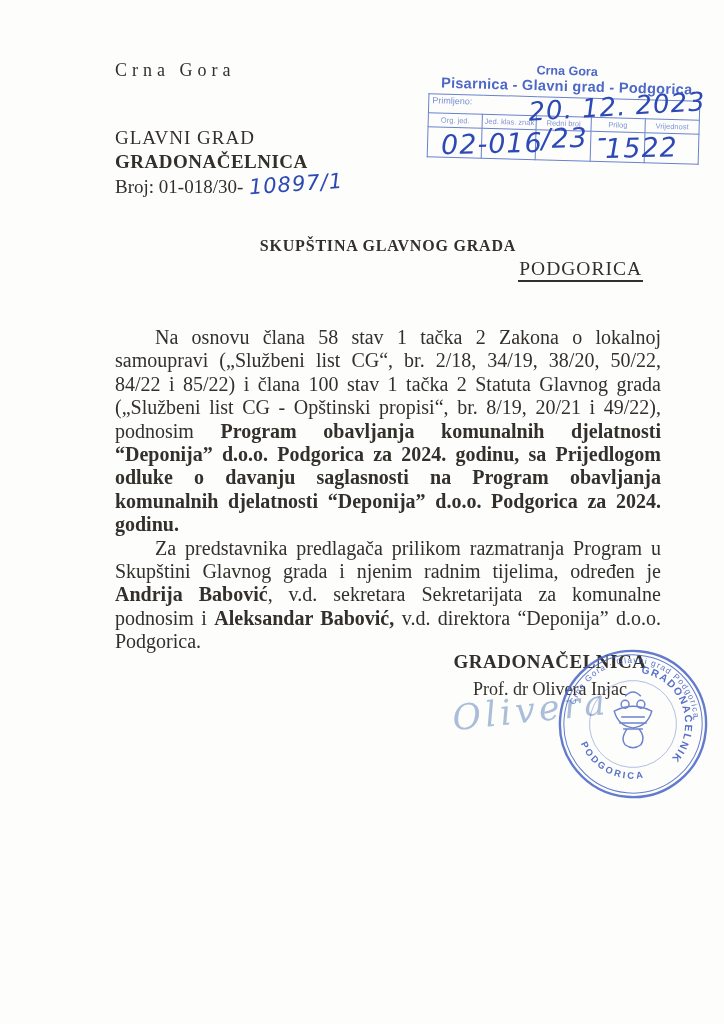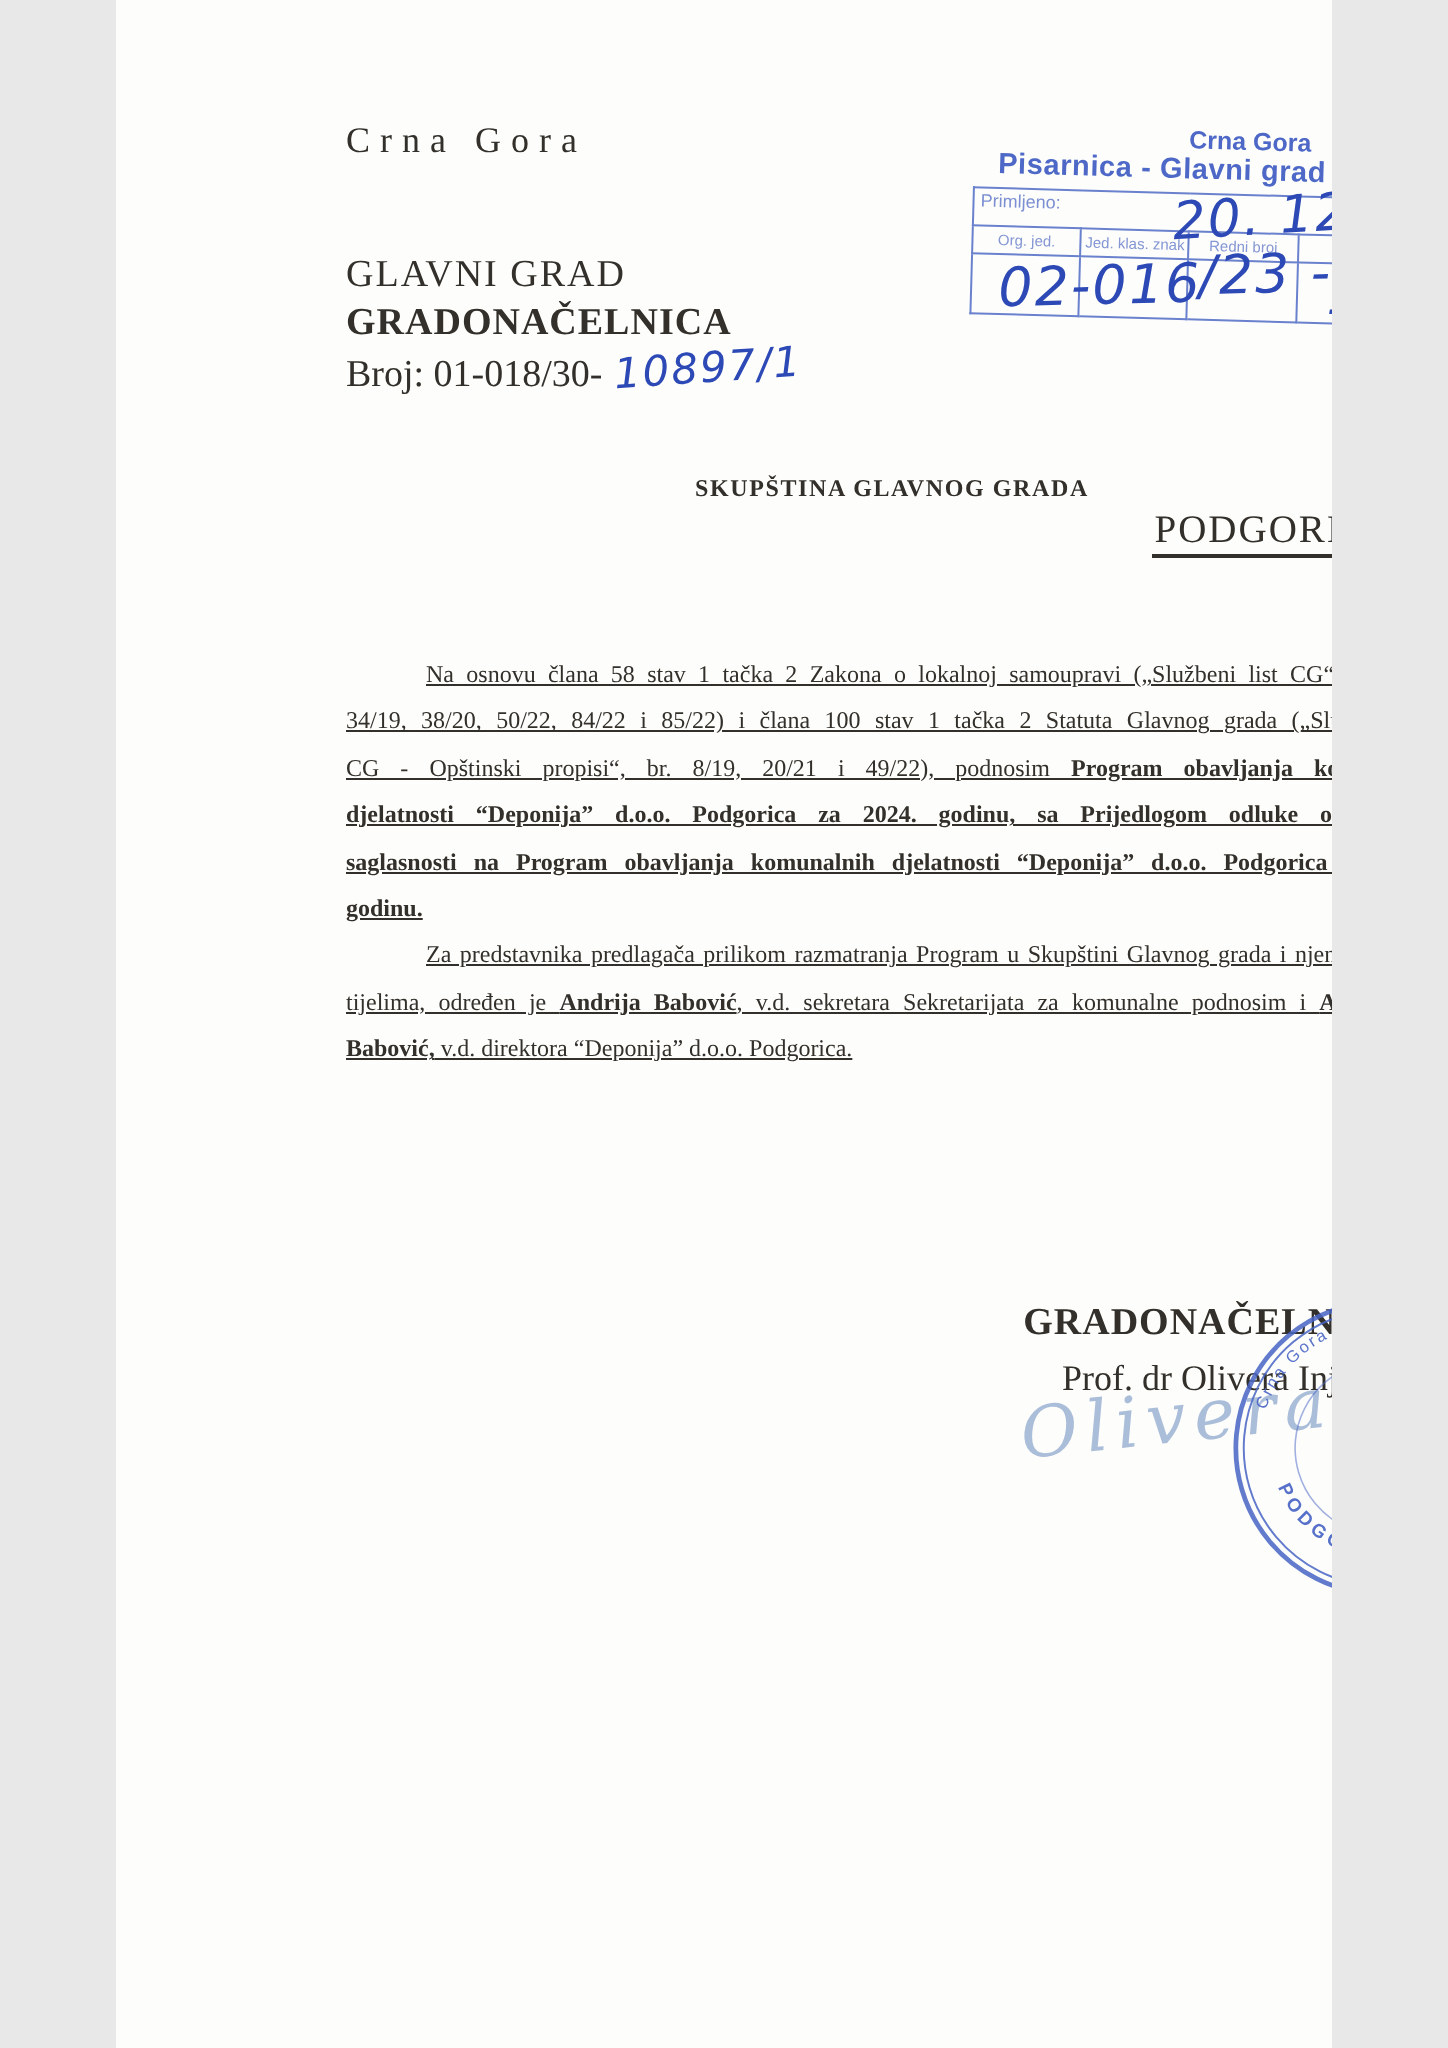--- a/index.html
+++ b/index.html
@@ -1,17 +1,17 @@
 <!DOCTYPE html>
 <html><head>
 <meta charset="utf-8">
 <style>
   html,body { margin:0; padding:0; background:#e8e8e8; }
   .page {
-    position:relative; width:608px; height:1024px; margin:0 auto;
+    position:relative; width:724px; height:1024px; margin:0 auto;
     background:#fdfdfb; overflow:hidden;
     font-family:"Liberation Serif", serif; color:#33302b;
   }
 
   
   .letterhead { position:absolute; left:115px; top:58px; font-size:19px; line-height:24px; }
   .lh-country { letter-spacing:5px; font-size:18px; }
   .lh-city    { letter-spacing:1px;margin-top:44px; }
   .lh-office  { font-weight:bold; letter-spacing:0.5px; }
   .lh-number  { white-space:nowrap; }
@@ -36,27 +36,27 @@
   .reg-heads td { height:13px; font-size:7.5px; text-align:center; color:#8496d4; padding:0 1px; }
   .reg-vals td { height:27px; }
   .reg-hand { position:absolute; transform:rotate(-3deg); letter-spacing:1px; white-space:nowrap; }
   .reg-date { top:26px;  left:100px; font-size:26px; transform:rotate(-5deg); }
   .reg-v0   { top:66px;  left:14px;  font-size:27px; }
   .reg-v1   { top:58px;  left:114px; font-size:27px; }
   .reg-v2   { top:66px;  left:178px; font-size:27px; }
 
   
   .doc-title { position:absolute; left:115px; top:237px; width:546px; }
-  .title1 { text-align:center; font-weight:bold; font-size:12px; letter-spacing:0.8px; }
+  .title1 { text-align:center; font-weight:bold; font-size:16px; letter-spacing:0.8px; }
   .title2 { text-align:right; padding-right:18px; font-size:19.5px; margin-top:3px; }
   .title2 span { border-bottom:2px solid #33302b; letter-spacing:1px; padding:0 1px 1px 1px; }
 
   
   .doc-body { position:absolute; left:115px; top:326px; width:546px;
-              font-size:12px; line-height:23.4px; text-align:justify;text-decoration:underline; }
+              font-size:20px; line-height:23.4px; text-align:justify; }
   .doc-body p { margin:0; text-indent:40px; }
   .doc-body p.loose { word-spacing:3px; }
 
   
   .sig { position:absolute; left:424px; top:651px; width:252px; text-align:center; }
   .sig-role { font-weight:bold; font-size:19px; letter-spacing:0.5px; }
   .sig-name { font-weight:normal; font-size:18px; margin-top:6px; }
   .sig-script {
     position:absolute; left:452px; top:690px;
     font-family:"DejaVu Serif", serif; font-style:italic;

